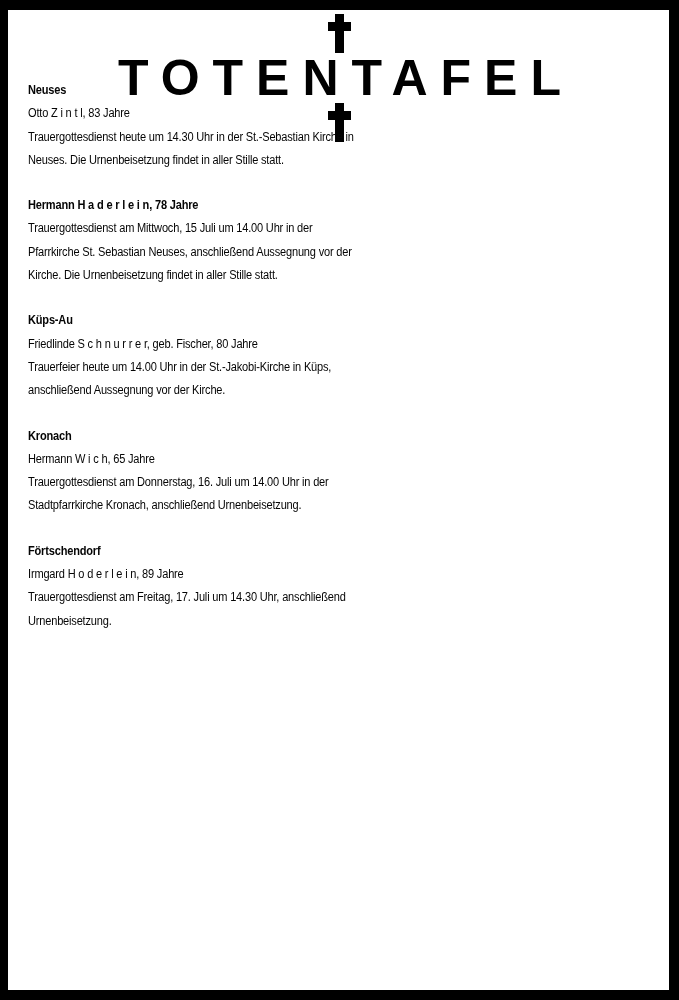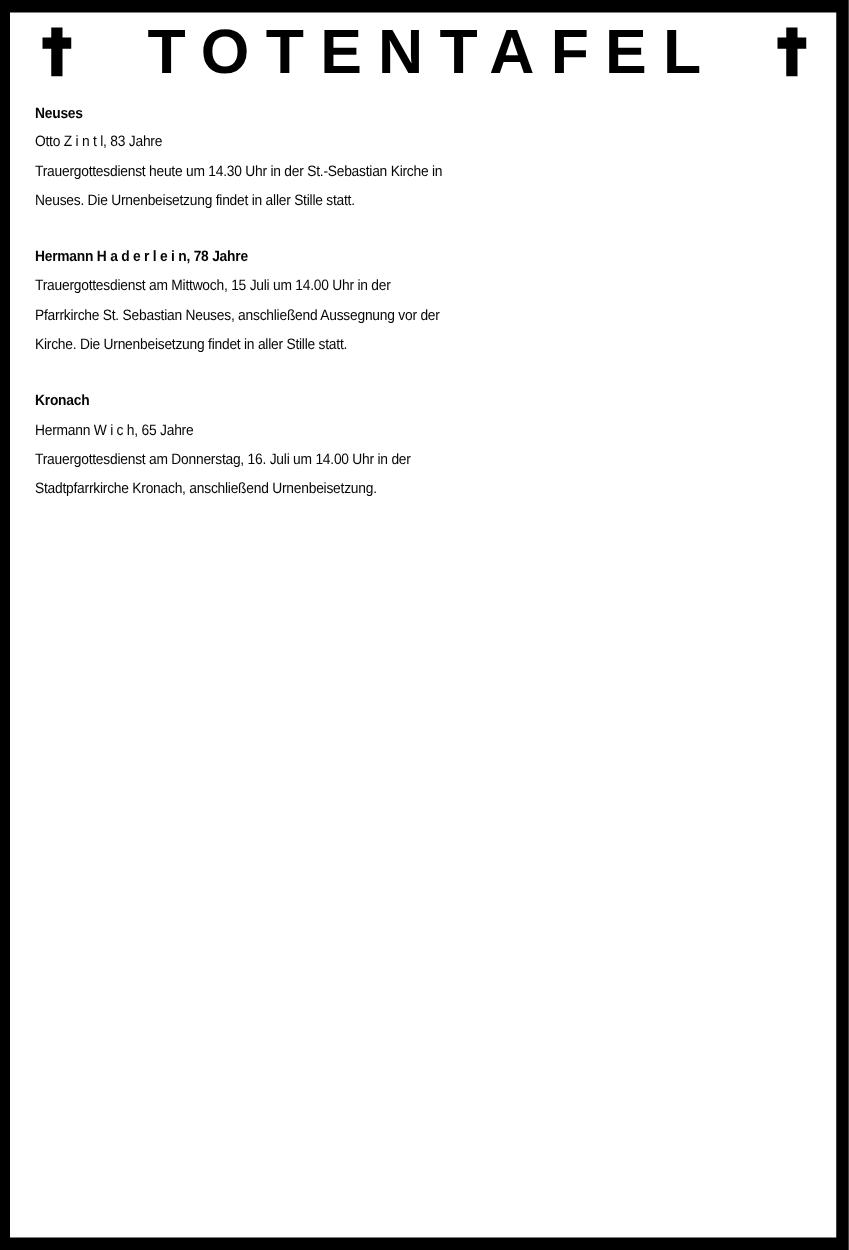--- a/index.html
+++ b/index.html
@@ -25,20 +25,21 @@
     overflow: hidden;
   }
   
   .masthead {
     display: flex;
     align-items: center;
     justify-content: space-between;
     height: 54px;
     padding: 2px 24px 0 6px;
     margin-bottom: 11px;
+    flex-direction: column;
   }
   .cross {
     position: relative;
     width: 23px;
     height: 39px;
     flex: 0 0 auto;
   }
   .cross::before {
     content: "";
     position: absolute;
@@ -105,25 +106,37 @@
     </div>
 
     <div class="entry">
       <div class="line heading">Hermann H a d e r l e i n, 78 Jahre</div>
       <div class="line">Trauergottesdienst am Mittwoch, 15 Juli um 14.00 Uhr in der</div>
       <div class="line">Pfarrkirche St. Sebastian Neuses, anschließend Aussegnung vor der</div>
       <div class="line">Kirche. Die Urnenbeisetzung findet in aller Stille statt.</div>
     </div>
 
 
+    <div class="entry">
+      <div class="line heading">Küps-Au</div>
+      <div class="line">Friedlinde S c h n u r r e r, geb. Fischer, 80 Jahre</div>
+      <div class="line">Trauerfeier heute um 14.00 Uhr in der St.-Jakobi-Kirche in Küps,</div>
+      <div class="line">anschließend Aussegnung vor der Kirche.</div>
+    </div>
 
     <div class="entry">
       <div class="line heading">Kronach</div>
       <div class="line">Hermann W i c h, 65 Jahre</div>
       <div class="line">Trauergottesdienst am Donnerstag, 16. Juli um 14.00 Uhr in der</div>
       <div class="line">Stadtpfarrkirche Kronach, anschließend Urnenbeisetzung.</div>
     </div>
 
+    <div class="entry">
+      <div class="line heading">Förtschendorf</div>
+      <div class="line">Irmgard H o d e r l e i n, 89 Jahre</div>
+      <div class="line">Trauergottesdienst am Freitag, 17. Juli um 14.30 Uhr, anschließend</div>
+      <div class="line">Urnenbeisetzung.</div>
+    </div>
 
 
 
   </div>
 </div>
 
 </body></html>

